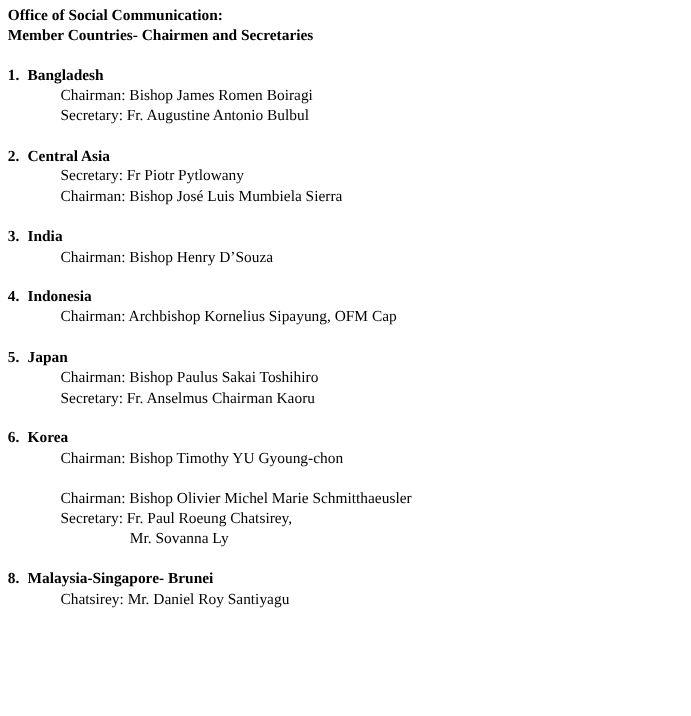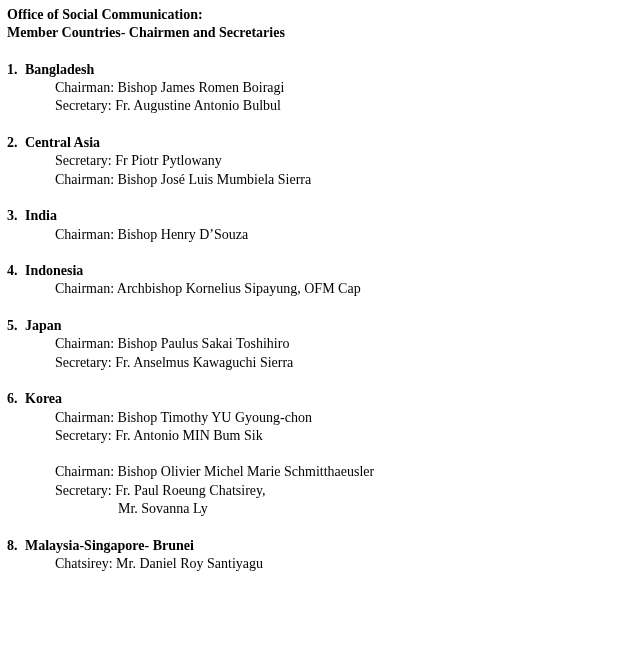--- a/index.html
+++ b/index.html
@@ -54,27 +54,26 @@
   </div>
 
   <div class="entry">
     <div class="entry-heading"><span class="num">4.</span><span>Indonesia</span></div>
     <div class="detail">Chairman: Archbishop Kornelius Sipayung, OFM Cap</div>
   </div>
 
   <div class="entry">
     <div class="entry-heading"><span class="num">5.</span><span>Japan</span></div>
     <div class="detail">Chairman: Bishop Paulus Sakai Toshihiro</div>
-    <div class="detail">Secretary: Fr. Anselmus Kawaguchi Sierra</div>
+    <div class="detail">Secretary: Fr. Anselmus Chairman Kaoru</div>
   </div>
 
   <div class="entry">
     <div class="entry-heading"><span class="num">6.</span><span>Korea</span></div>
     <div class="detail">Chairman: Bishop Timothy YU Gyoung-chon</div>
-    <div class="detail">Secretary: Fr. Antonio MIN Bum Sik</div>
   </div>
 
   <div class="entry">
     <div class="detail">Chairman: Bishop Olivier Michel Marie Schmitthaeusler</div>
     <div class="detail">Secretary: Fr. Paul Roeung Chatsirey,</div>
     <div class="detail-cont">Mr. Sovanna Ly</div>
   </div>
 
   <div class="entry">
     <div class="entry-heading"><span class="num">8.</span><span>Malaysia-Singapore- Brunei</span></div>

